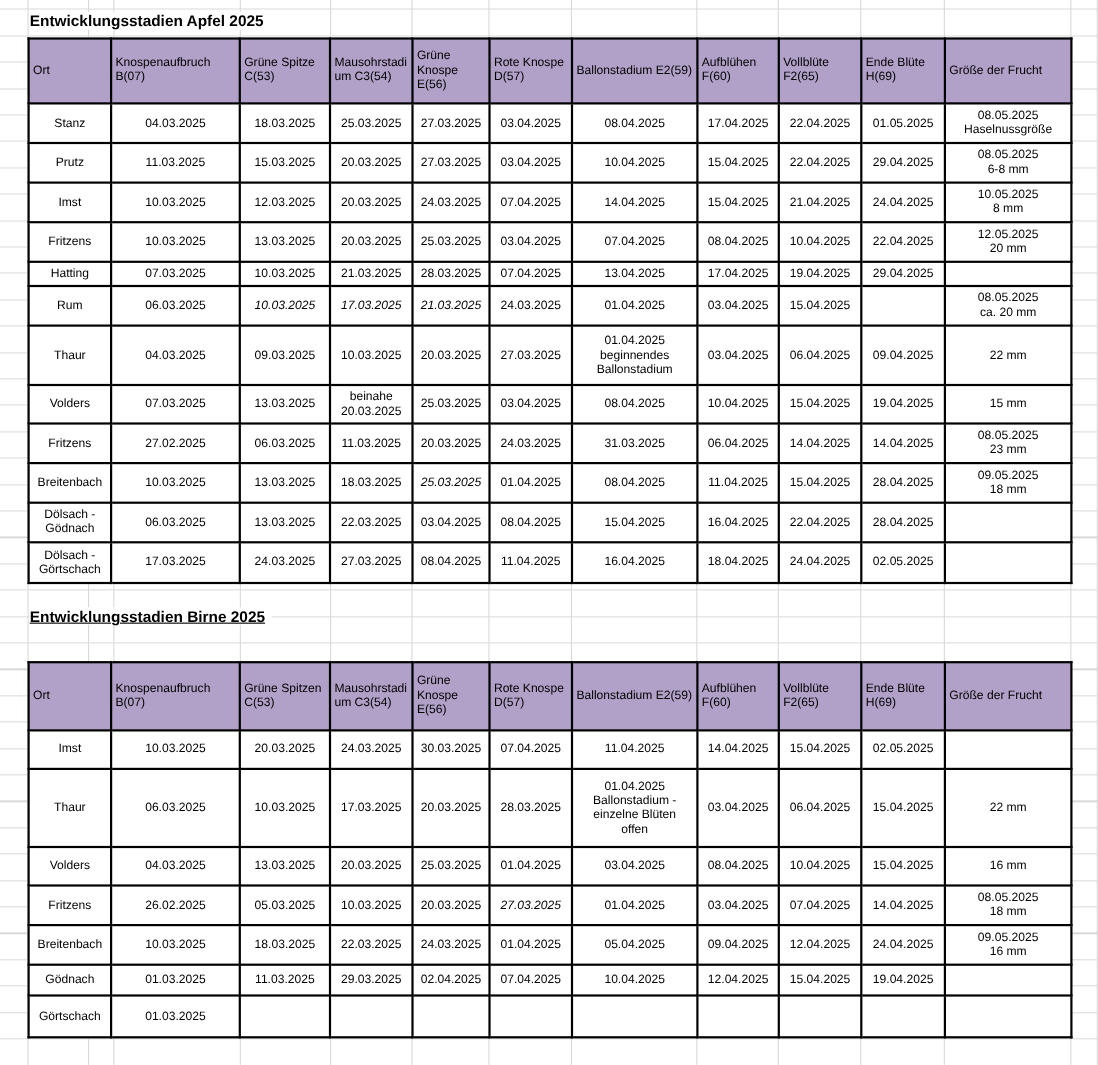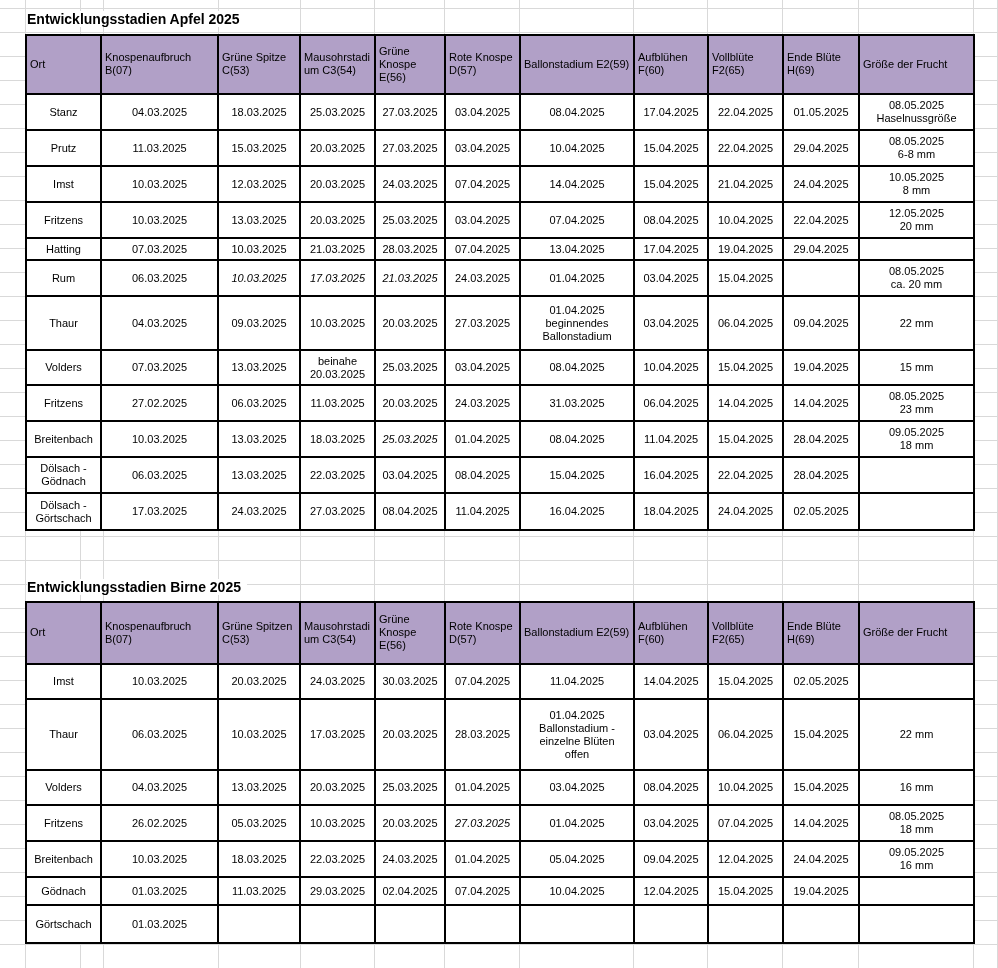--- a/index.html
+++ b/index.html
@@ -14,21 +14,21 @@
     background-image:repeating-linear-gradient(to bottom, transparent 0 23px, #d9d9d9 23px 24px);
     background-position:0 -15px;
   }
   .vline{position:absolute;top:0;bottom:0;width:1px;background:#d9d9d9;z-index:0;}
   .title{
     position:absolute;left:27px;z-index:2;
     font-size:14px;font-weight:bold;white-space:nowrap;
     background:#ffffff;padding-right:6px;
   }
   .t1{top:11px;}
-  .t2{top:579px;}
+  .t2{top:552px;text-decoration:underline;}
   table.tbl{
     position:absolute;left:25px;z-index:1;
     border-collapse:collapse;table-layout:fixed;
     border:2px solid #000;
     font-size:11px;line-height:13px;
   }
   #t1{top:34px;}
   #t2{top:601px;}
   table.tbl th{
     background:#b1a0c7;border:2px solid #000;

